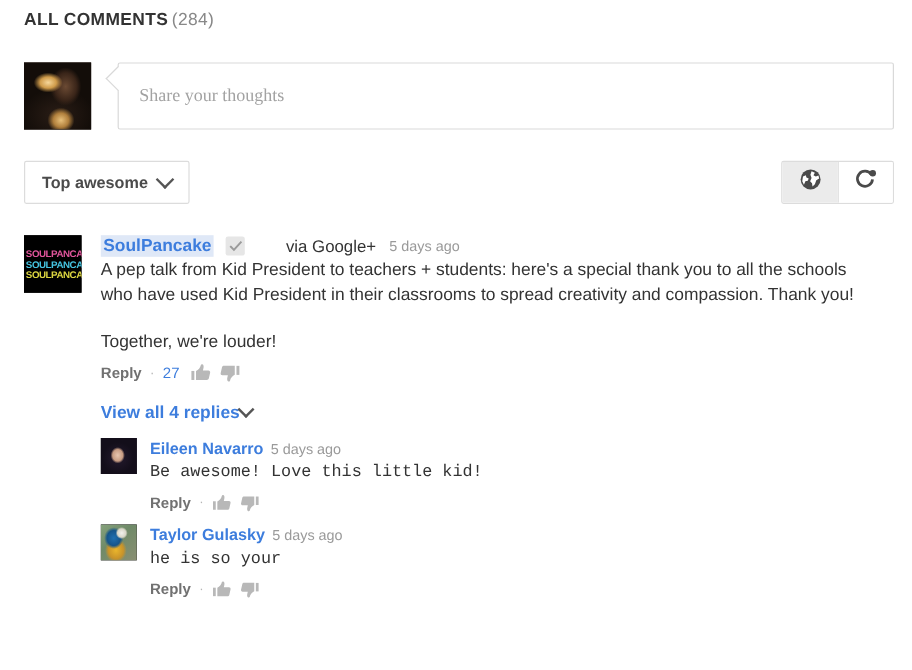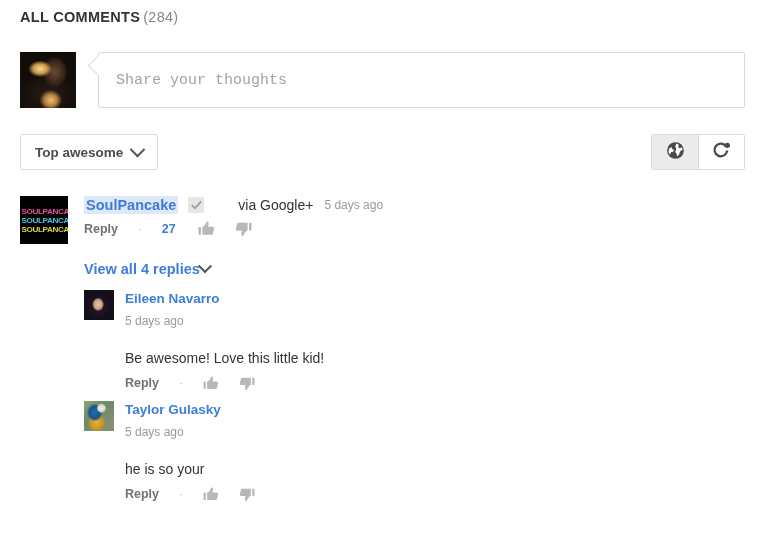--- a/index.html
+++ b/index.html
@@ -93,21 +93,21 @@
   }
   .composer-input {
     position: absolute;
     left: 17px;
     top: 0;
     right: 10px;
     height: 100%;
     border: 0;
     outline: 0;
     background: transparent;
-    font-family: Liberation Mono, monospace;
+    font-family: Liberation Serif, serif;
     font-size: 15px;
     color: #333333;
     padding: 0;
   }
   .composer-input::placeholder { color: #a2a2a2; }
 
   
   .toolbar {
     position: absolute;
     left: 20px;
@@ -234,34 +234,34 @@
     line-height: 21px;
     color: #333333;
     max-width: 640px;
   }
   .c-text p { margin: 0; }
   .c-text p + p { margin-top: 18px; }
 
   .c-actions {
     display: flex;
     align-items: center;
-    gap: 20px;
+    gap: 7px;
     margin-top: 7px;
     font-size: 12.5px;
     line-height: 16px;
   }
   .action-reply {
     font-weight: bold;
     color: #717171;
     cursor: pointer;
   }
   .action-dot { color: #b5b5b5; font-size: 11px; }
   .action-votes {
     color: #3d7ddd;
-    font-weight: bold;
+    font-weight: normal;
     font-size: 12.5px;
     margin-right: 2px;
   }
   .vote-icon { cursor: pointer; display: inline-flex; align-items: center; }
   .vote-icon svg { display: block; }
 
   .replies-link {
     margin: 17px 0 0 64px;
     display: inline-flex;
     align-items: center;
@@ -296,34 +296,34 @@
     overflow: hidden;
     background: #111;
     position: relative;
   }
   .r-body { padding-left: 11px; }
   .r-head {
     display: flex;
     align-items: baseline;
     gap: 6px;
     line-height: 17px;
-    flex-direction: column;
   }
   .r-author {
     font-size: 13.5px;
     font-weight: bold;
     color: #3d7ddd;
     cursor: pointer;
   }
   .r-time { font-size: 12px; color: #9a9a9a; }
   .r-text {
     font-size: 14px;
     line-height: 20px;
     color: #333333;
-    margin-top: 18px;
+    margin-top: 1px;
+    font-family: Liberation Mono, monospace;
   }
 
   
   .sp-art {
     position: absolute;
     inset: 0;
     background: #000000;
     display: flex;
     flex-direction: column;
     justify-content: center;
@@ -422,20 +422,24 @@
           <span class="c-author">SoulPancake</span>
           <span class="verified-badge">
             <svg width="11" height="11" viewBox="0 0 12 12">
               <path d="M1.5 6.2 L4.3 9 L10.5 2.2" fill="none" stroke="#9b9b9b" stroke-width="1.8" stroke-linecap="square"></path>
             </svg>
           </span>
           <span class="c-via">via Google+</span>
           <span class="c-time">5 days ago</span>
         </div>
 
+        <div class="c-text">
+          <p>A pep talk from Kid President to teachers + students: here's a special thank you to all the schools who have used Kid President in their classrooms to spread creativity and compassion. Thank you!</p>
+          <p>Together, we're louder!</p>
+        </div>
 
         <div class="c-actions">
           <span class="action-reply">Reply</span>
           <span class="action-dot">·</span>
           <span class="action-votes">27</span>
           <span class="vote-icon">
             <svg width="17" height="16" viewBox="0 0 18 17">
               <rect x="0.5" y="6.5" width="2.6" height="8" fill="#b8b8b8"></rect>
               <path d="M4.6 14.6 L4.6 6.6 C6.6 5.6 8.4 3.6 8.8 1.4 C9 0.6 10 0.4 10.6 0.9 C11.3 1.5 11.5 2.6 11.2 4 L10.7 6.2 L15.6 6.2 C16.6 6.2 17.3 7.1 17.1 8 L15.9 13.3 C15.7 14.1 15 14.6 14.2 14.6 Z" fill="#b8b8b8"></path>
             </svg>

